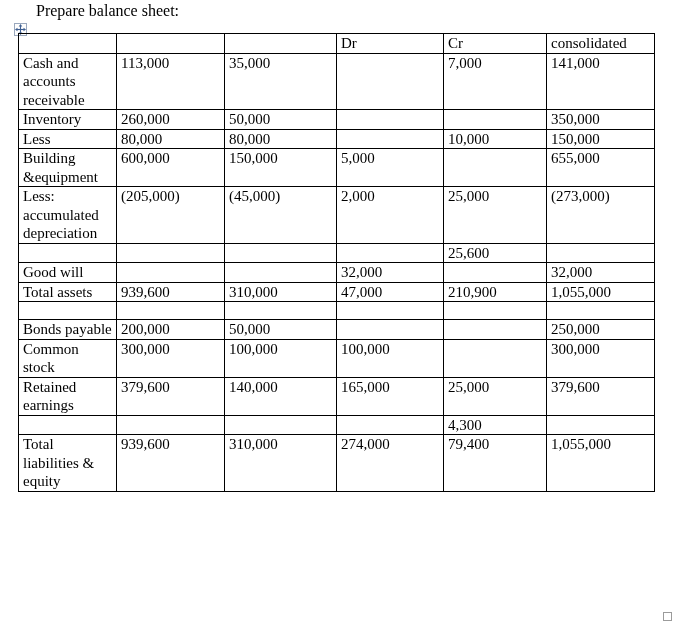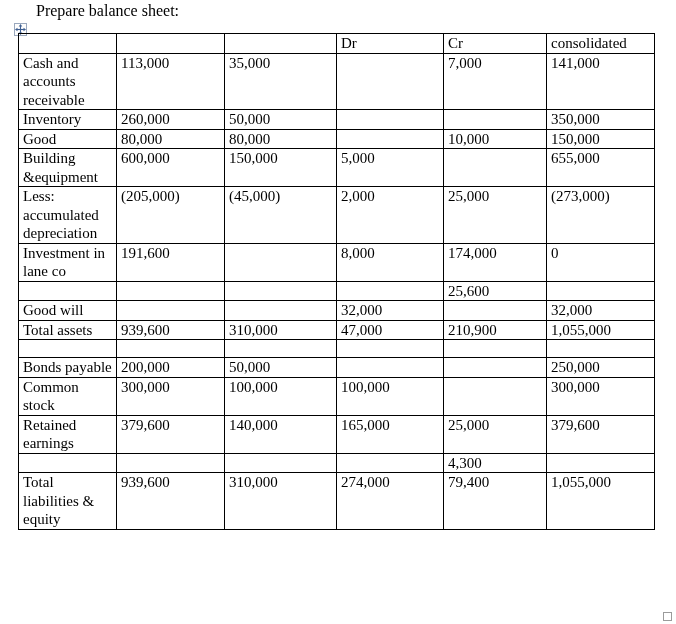--- a/index.html
+++ b/index.html
@@ -107,21 +107,21 @@
       </tr>
       <tr>
         <td>Inventory</td>
         <td>260,000</td>
         <td>50,000</td>
         <td></td>
         <td></td>
         <td>350,000</td>
       </tr>
       <tr>
-        <td>Good</td>
+        <td>Less</td>
         <td>80,000</td>
         <td>80,000</td>
         <td></td>
         <td>10,000</td>
         <td>150,000</td>
       </tr>
       <tr>
         <td>Building &amp;equipment</td>
         <td>600,000</td>
         <td>150,000</td>
@@ -131,28 +131,20 @@
       </tr>
       <tr>
         <td>Less: accumulated depreciation</td>
         <td>(205,000)</td>
         <td>(45,000)</td>
         <td>2,000</td>
         <td>25,000</td>
         <td>(273,000)</td>
       </tr>
       <tr>
-        <td>Investment in lane co</td>
-        <td>191,600</td>
-        <td></td>
-        <td>8,000</td>
-        <td>174,000</td>
-        <td>0</td>
-      </tr>
-      <tr>
         <td></td>
         <td></td>
         <td></td>
         <td></td>
         <td>25,600</td>
         <td></td>
       </tr>
       <tr>
         <td>Good will</td>
         <td></td>

